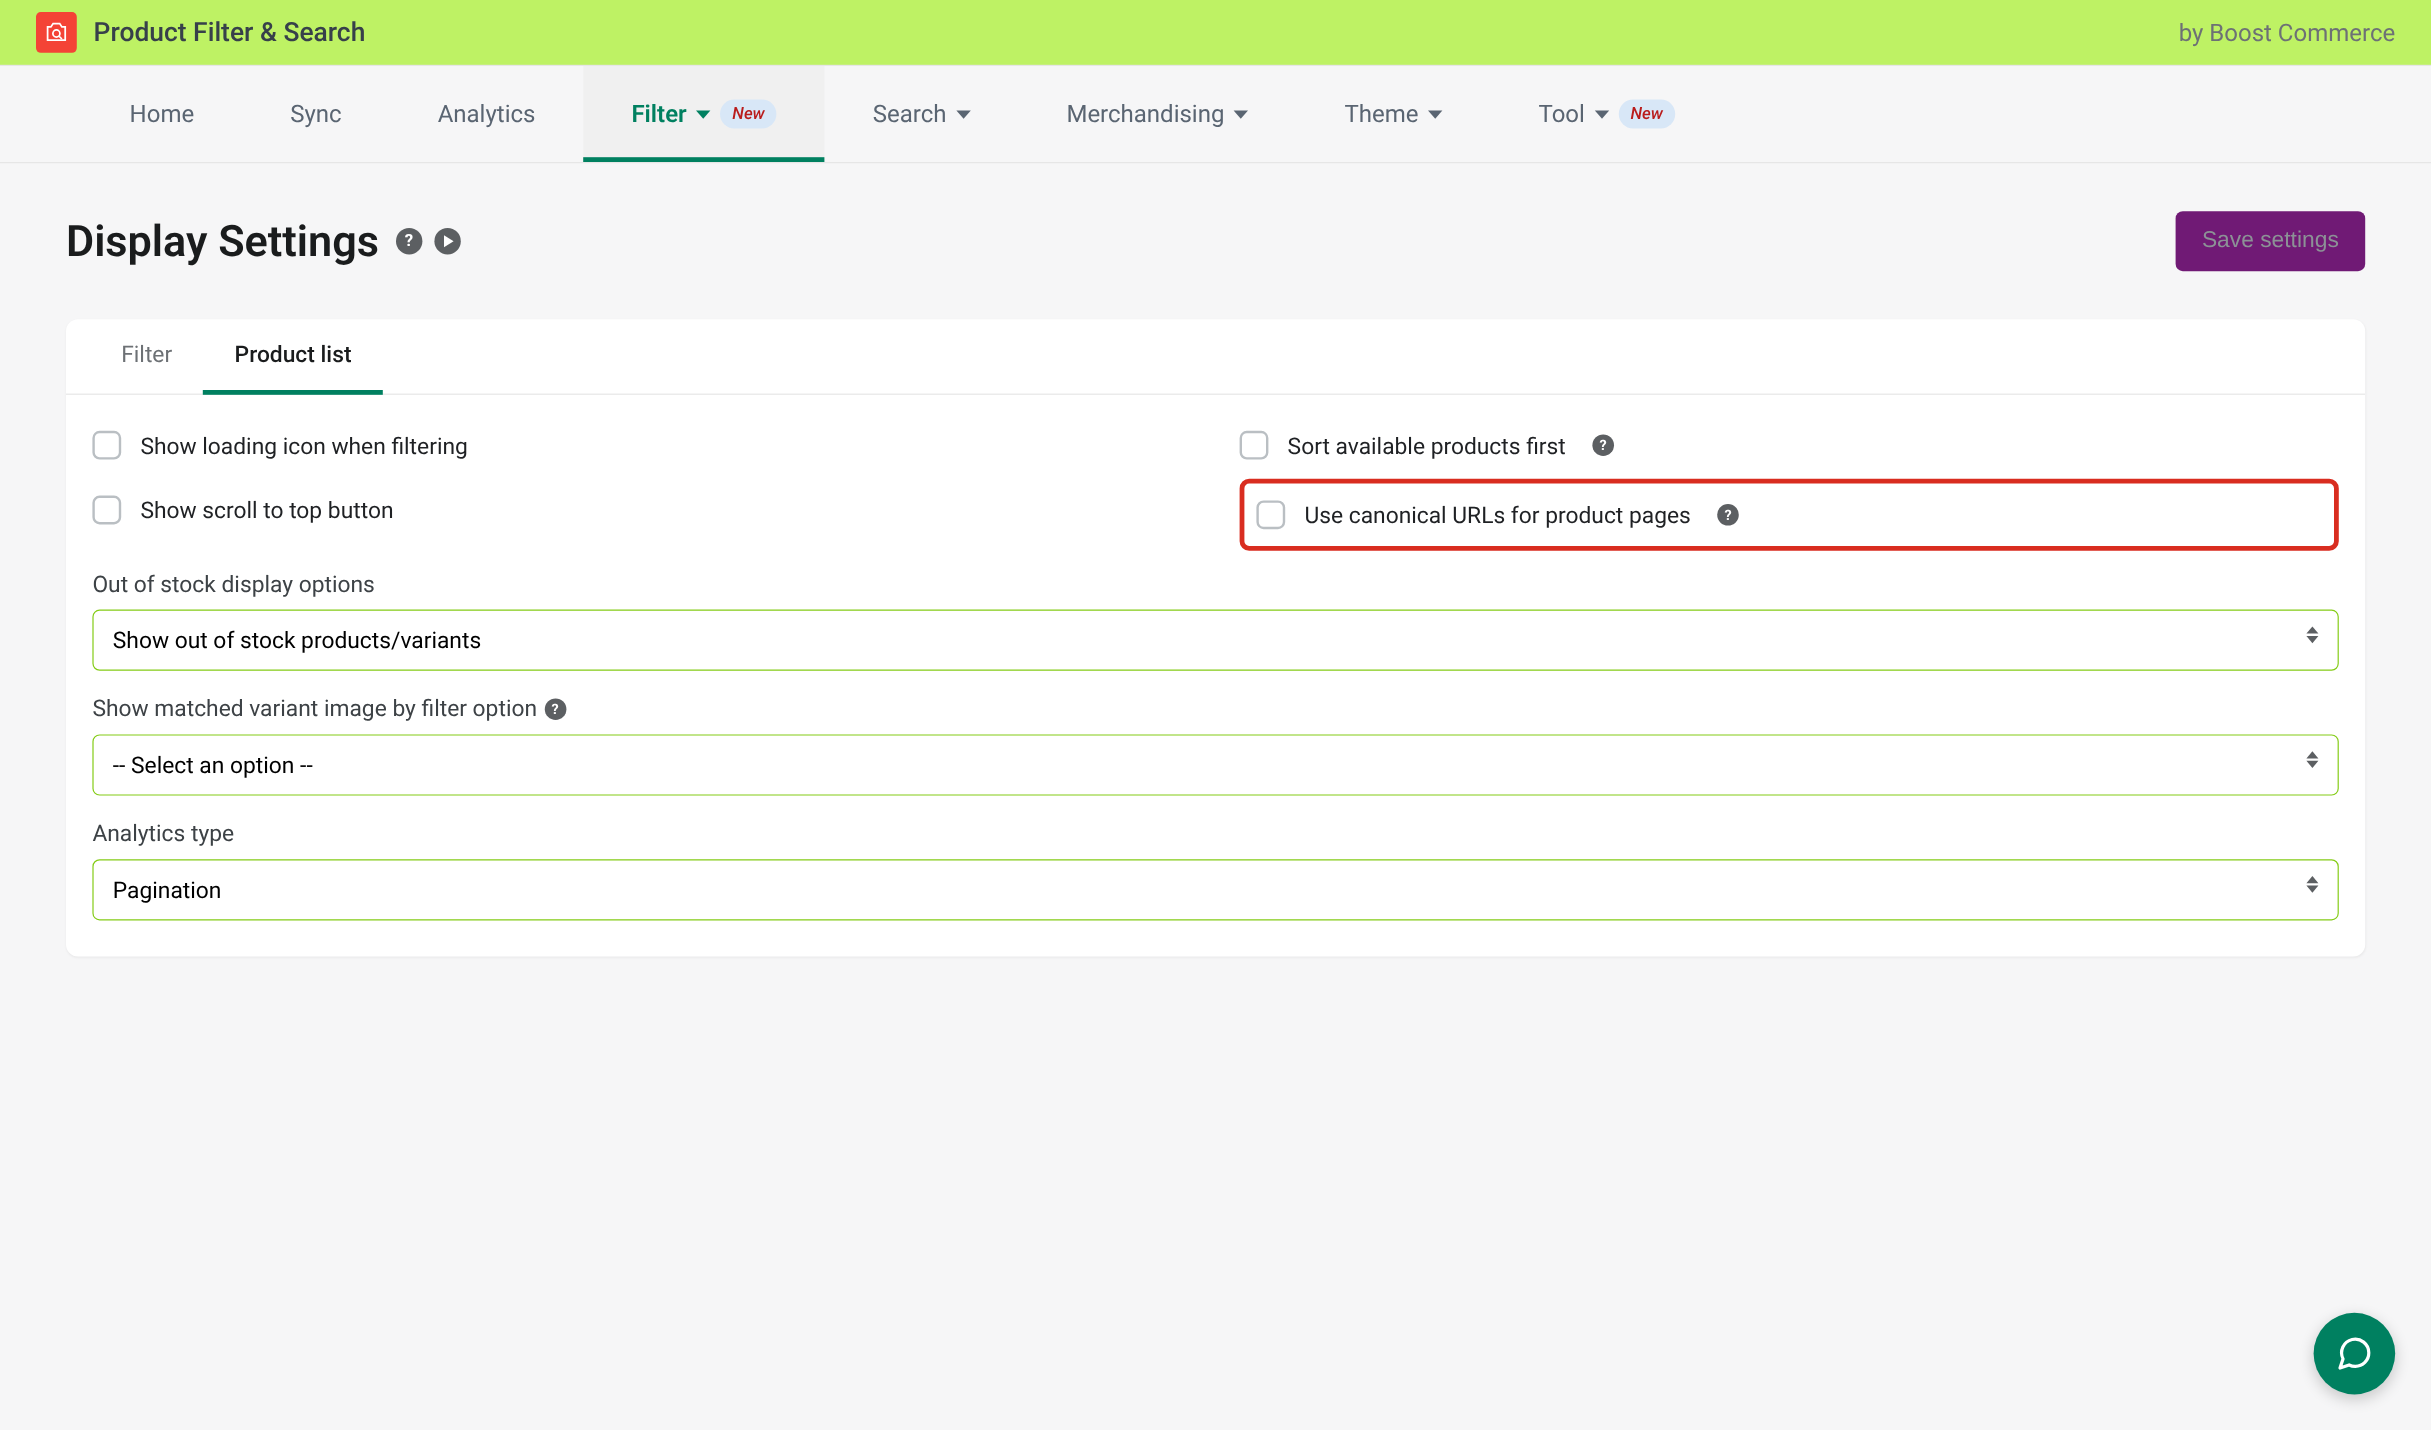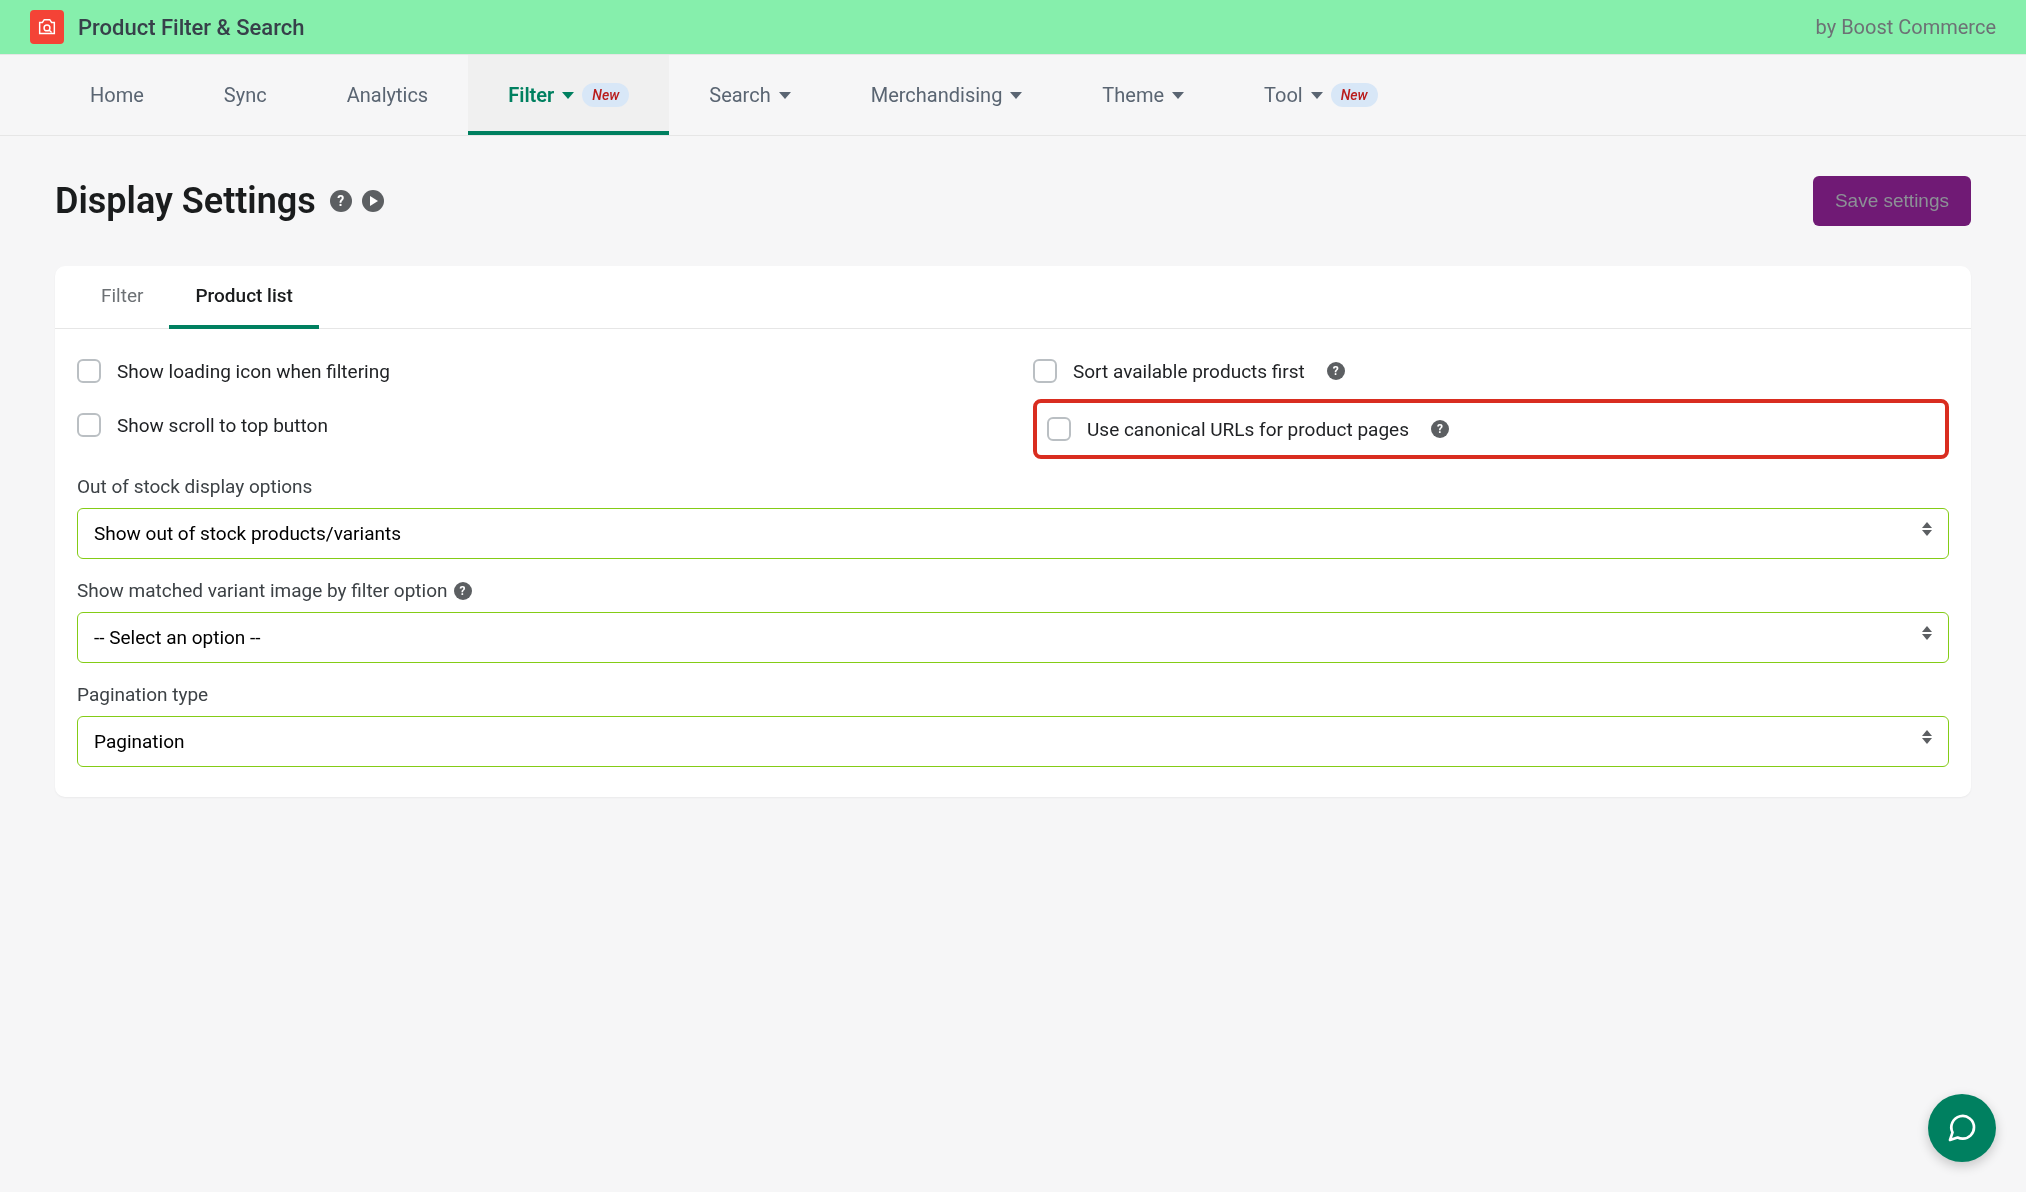--- a/index.html
+++ b/index.html
@@ -7,21 +7,21 @@
       font-family: -apple-system, BlinkMacSystemFont, "Segoe UI", Roboto, Helvetica, Arial, sans-serif;
       background: #f6f6f7;
       color: #212b36;
       font-size: 14px;
     }
     
     .app-header {
       display: flex;
       align-items: center;
       padding: 10px 30px;
-      background: #86efac;
+      background: #bef264;
       border-bottom: 1px solid #e6e6e6;
     }
     .app-logo {
       width: 34px;
       height: 34px;
       background: #f44336;
       border-radius: 4px;
       display: flex;
       align-items: center;
       justify-content: center;
@@ -37,21 +37,21 @@
     .app-by {
       font-size: 20px;
       color: #6d7175;
     }
     
     .nav {
       display: flex;
       align-items: flex-start;
       background: #f6f6f7;
       border-bottom: 1px solid #e6e6e6;
-      padding: 0 50px;
+      padding: 0 68px;
     }
     .nav-item {
       padding: 28px 40px;
       font-size: 20px;
       color: #5a6572;
       cursor: pointer;
       display: flex;
       align-items: center;
       gap: 8px;
       position: relative;
@@ -384,21 +384,21 @@
         <div class="select">
           <span>-- Select an option --</span>
           <span class="select-caret">
               <span class="up"></span>
               <span class="down"></span>
             </span>
         </div>
       </div>
 
       <div class="form-group">
-        <div class="form-label">Pagination type</div>
+        <div class="form-label">Analytics type</div>
         <div class="select">
           <span>Pagination</span>
           <span class="select-caret">
               <span class="up"></span>
               <span class="down"></span>
             </span>
         </div>
       </div>
 
     </div>

